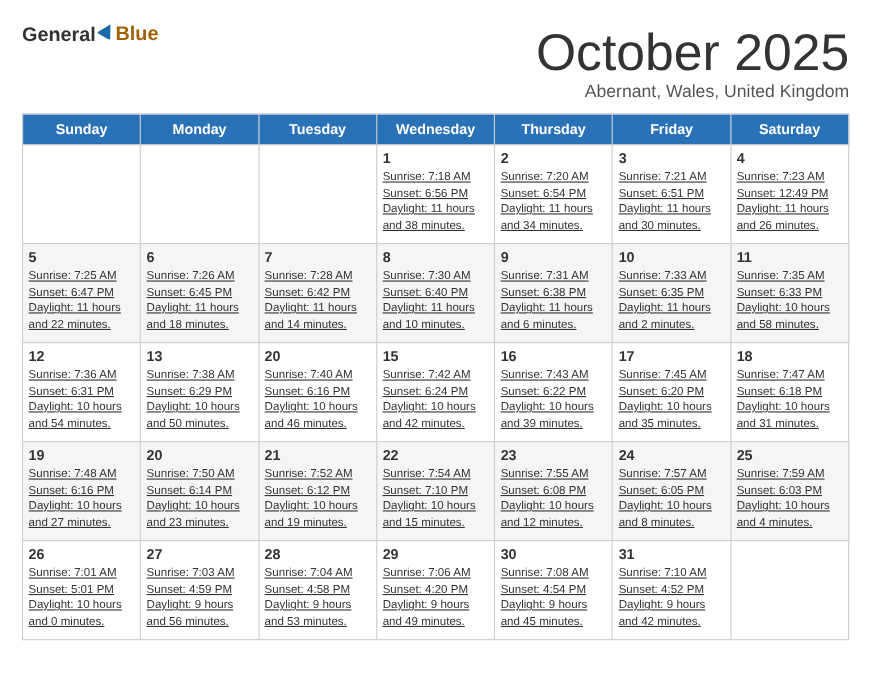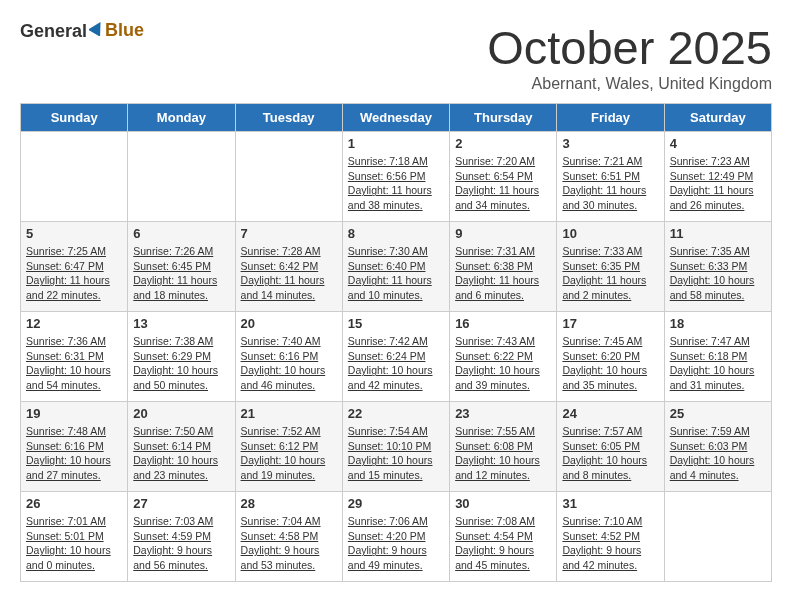--- a/index.html
+++ b/index.html
@@ -291,21 +291,21 @@
           <div class="day-info">
             <div>Sunrise: 7:52 AM</div>
             <div>Sunset: 6:12 PM</div>
             <div>Daylight: 10 hours and 19 minutes.</div>
           </div>
         </td>
         <td>
           <div class="day-num">22</div>
           <div class="day-info">
             <div>Sunrise: 7:54 AM</div>
-            <div>Sunset: 10:10 PM</div>
+            <div>Sunset: 7:10 PM</div>
             <div>Daylight: 10 hours and 15 minutes.</div>
           </div>
         </td>
         <td>
           <div class="day-num">23</div>
           <div class="day-info">
             <div>Sunrise: 7:55 AM</div>
             <div>Sunset: 6:08 PM</div>
             <div>Daylight: 10 hours and 12 minutes.</div>
           </div>

